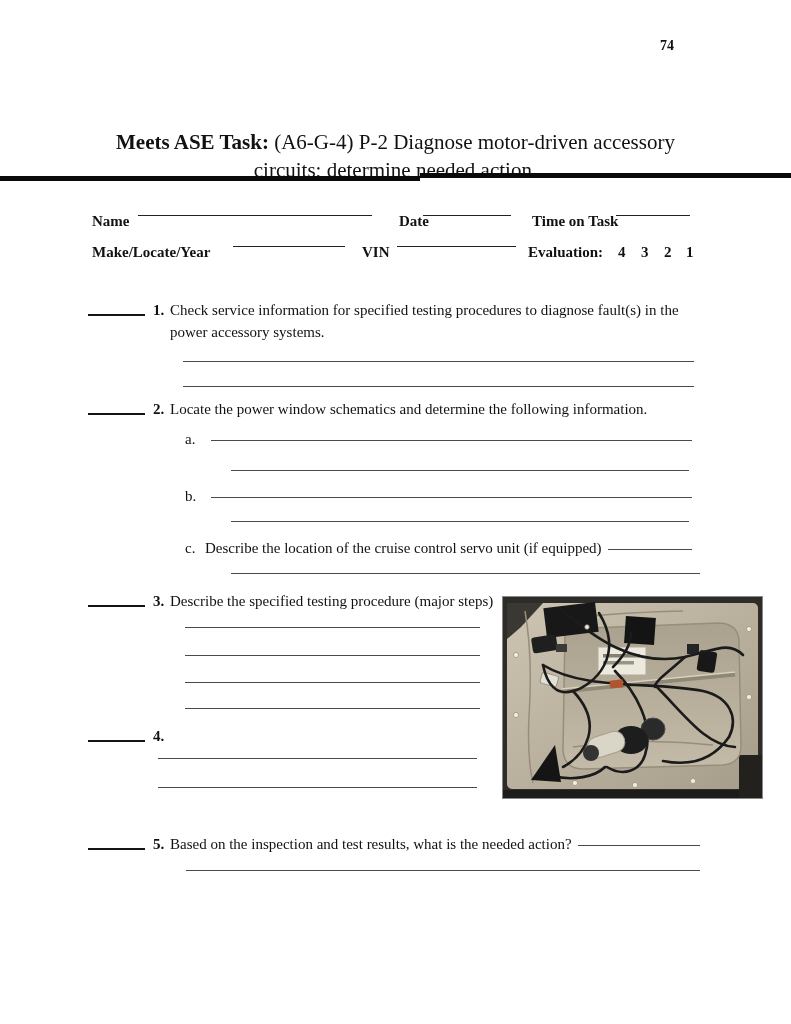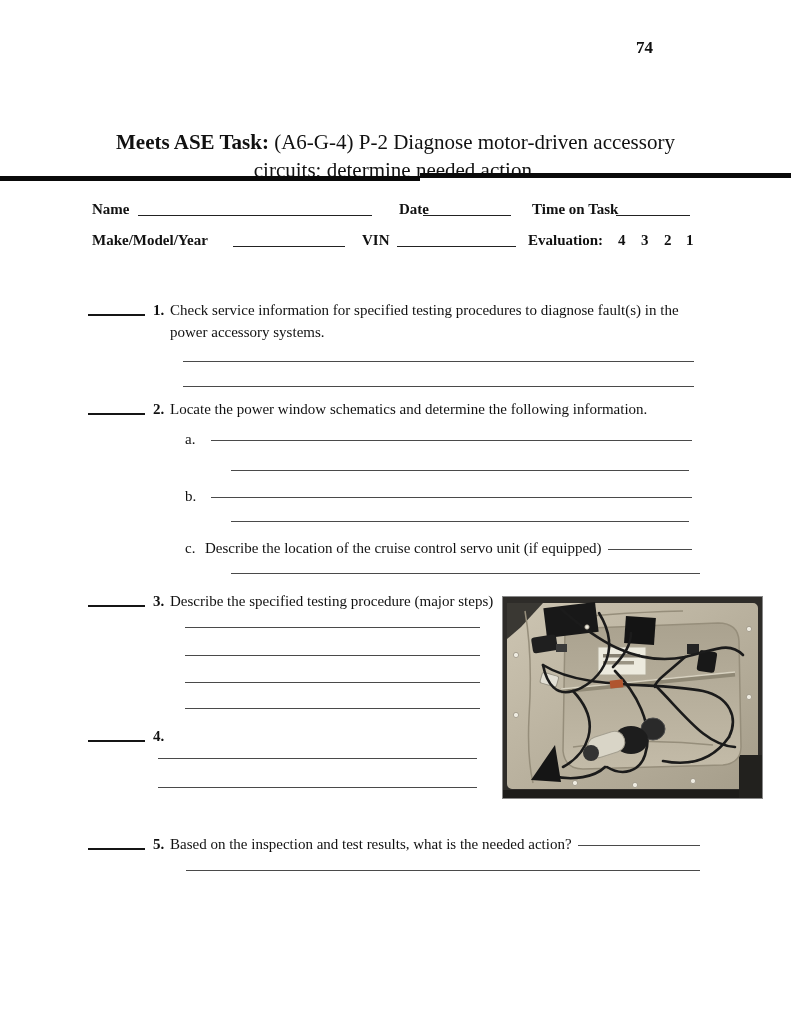--- a/index.html
+++ b/index.html
@@ -5,38 +5,38 @@
   html,body{margin:0;padding:0;background:#ffffff;}
   .page{
     position:relative;
     width:791px;height:1024px;
     background:#ffffff;
     font-family:"Liberation Serif","DejaVu Serif",serif;
     color:#111;
     overflow:hidden;
   }
   .page-number{
-    position:absolute;top:38px;left:636px;
-    font-size:17px;font-weight:bold;
+    position:absolute;top:38px;left:660px;
+    font-size:14px;font-weight:bold;
   }
   .title{
     position:absolute;top:84px;left:0;width:100%;
     text-align:center;font-size:31px;font-weight:bold;
     letter-spacing:.5px;margin:0;
   }
   .subtitle{
     position:absolute;top:128px;left:50%;transform:translateX(-50%);
     width:612px;text-align:center;font-size:21px;line-height:1.35;margin:0;
   }
   .subtitle .lbl{font-weight:bold;}
   .rule{position:absolute;background:#0a0a0a;height:5px;}
   .rule.left{top:176px;left:0;width:420px;}
   .rule.right{top:173px;left:420px;width:371px;}
 
-  .flabel{position:absolute;font-size:15px;font-weight:bold;white-space:nowrap;}
+  .flabel{position:absolute;font-size:15px;font-weight:bold;white-space:nowrap;margin-top:12px;}
   .fline{position:absolute;height:0;border-bottom:1.6px solid #222;}
 
   .item{
     position:absolute;display:flex;align-items:baseline;
     font-size:15px;line-height:1.45;
   }
   .item .num{font-weight:bold;width:17px;flex:0 0 17px;}
   .item .itext{flex:0 1 auto;}
   .subitem{
     position:absolute;display:flex;align-items:baseline;
@@ -73,21 +73,21 @@
   <div class="rule left"></div>
   <div class="rule right"></div>
 
   <span class="flabel" style="top:201px;left:92px">Name</span>
   <span class="fline" style="top:215px;left:138px;width:234px"></span>
   <span class="flabel" style="top:201px;left:399px">Date</span>
   <span class="fline" style="top:215px;left:423px;width:88px"></span>
   <span class="flabel" style="top:201px;left:532px">Time on Task</span>
   <span class="fline" style="top:215px;left:616px;width:74px"></span>
 
-  <span class="flabel" style="top:232px;left:92px">Make/Model/Year</span>
+  <span class="flabel" style="top:232px;left:92px">Make/Locate/Year</span>
   <span class="fline" style="top:246px;left:233px;width:112px"></span>
   <span class="flabel" style="top:232px;left:362px">VIN</span>
   <span class="fline" style="top:246px;left:397px;width:119px"></span>
   <span class="flabel" style="top:232px;left:528px">Evaluation:</span>
   <span class="flabel" style="top:232px;left:618px">4</span>
   <span class="flabel" style="top:232px;left:641px">3</span>
   <span class="flabel" style="top:232px;left:664px">2</span>
   <span class="flabel" style="top:232px;left:686px">1</span>
 
   <span class="preln" style="top:314px"></span>

